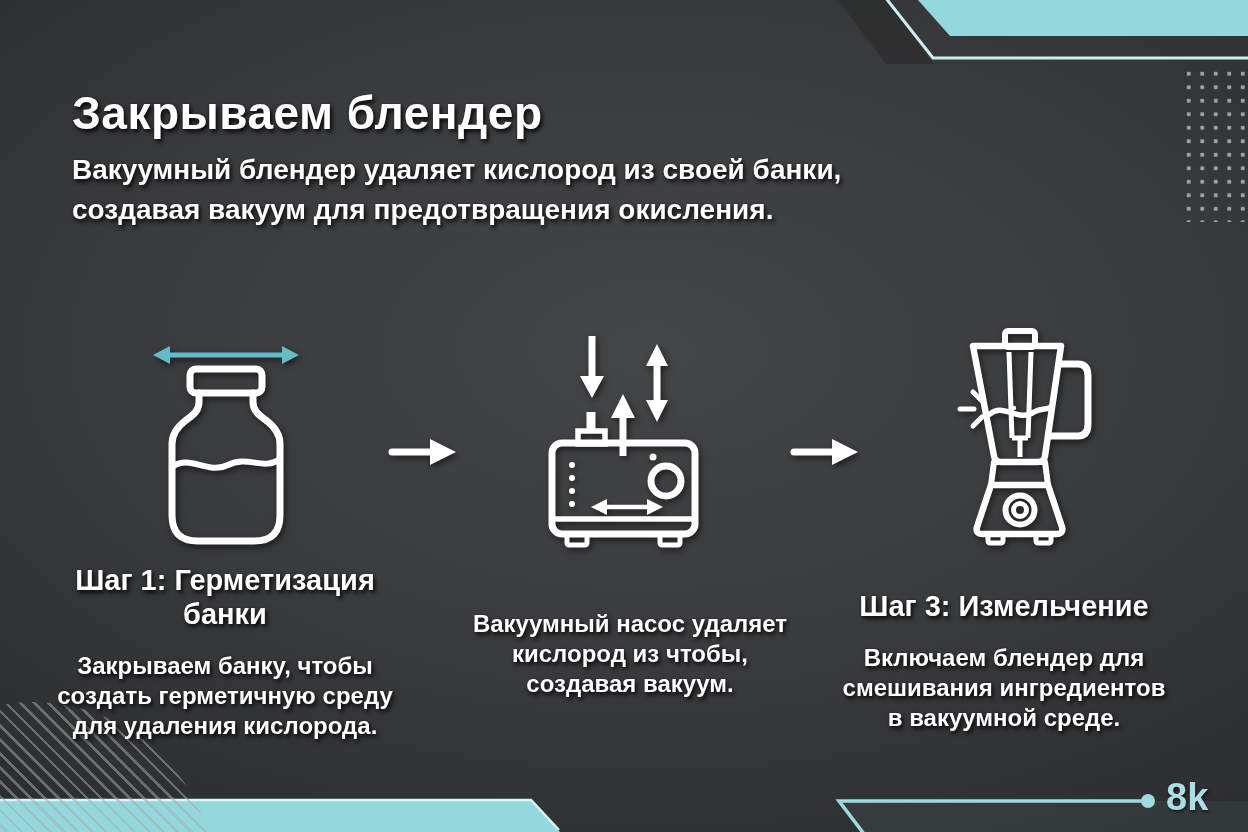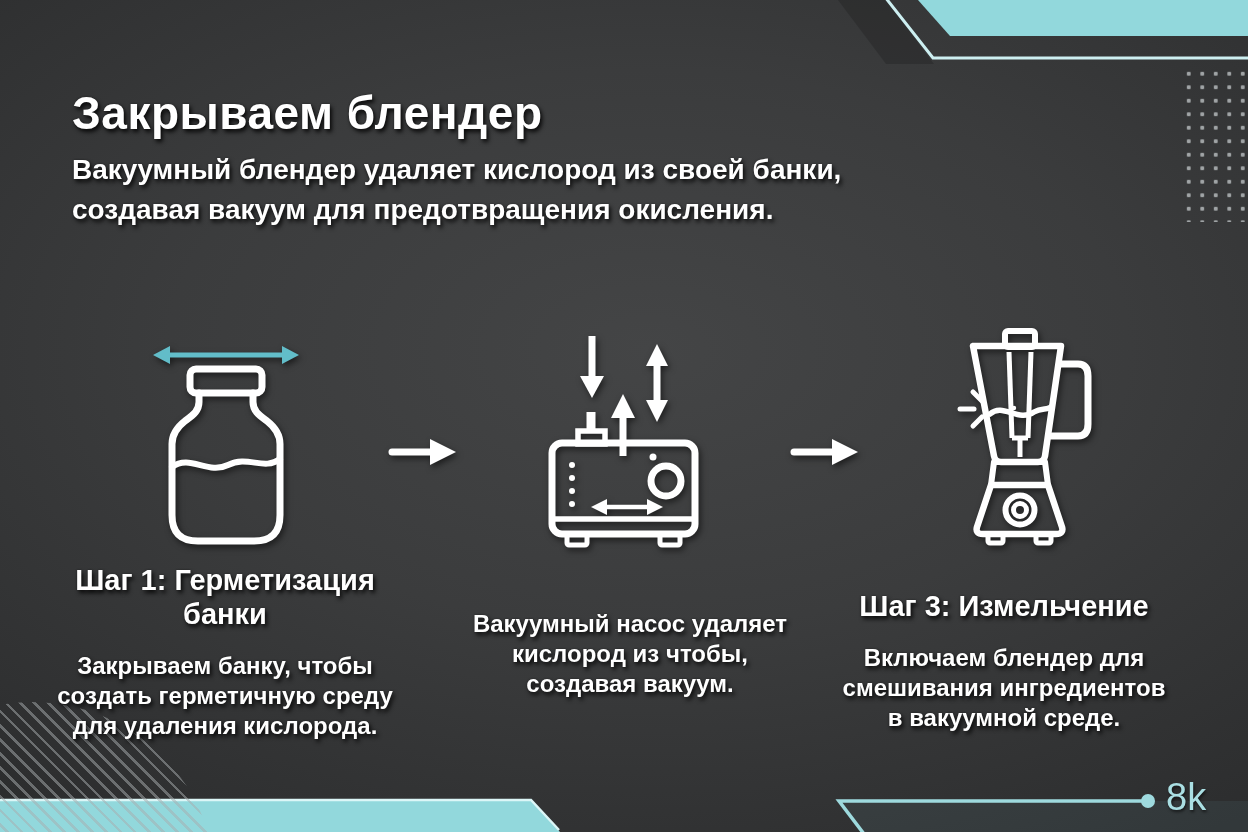--- a/index.html
+++ b/index.html
@@ -34,21 +34,21 @@
     position:absolute;left:1179px;top:64px;width:70px;height:158px;
     background-image:radial-gradient(circle, rgba(195,200,202,0.75) 1.9px, transparent 2.4px);
     background-size:13.5px 13.5px;background-position:3px 3px;
   }
   .striped-circle{
     position:absolute;left:-152px;top:702px;width:368px;height:368px;border-radius:50%;
     background:repeating-linear-gradient(45deg, rgba(168,173,175,0.5) 0 2.6px, transparent 2.6px 10px);
   }
   .watermark{
     position:absolute;left:1166px;top:776px;
-    font-size:38px;font-weight:400;color:#aadfe3;
+    font-size:38px;font-weight:700;color:#aadfe3;
     text-shadow:1px 2px 3px rgba(0,0,0,0.6);
   }
 </style>
 </head>
 <body>
 
 <div class="stage">
 
   <svg class="decor" width="1248" height="832" viewBox="0 0 1248 832">
 

